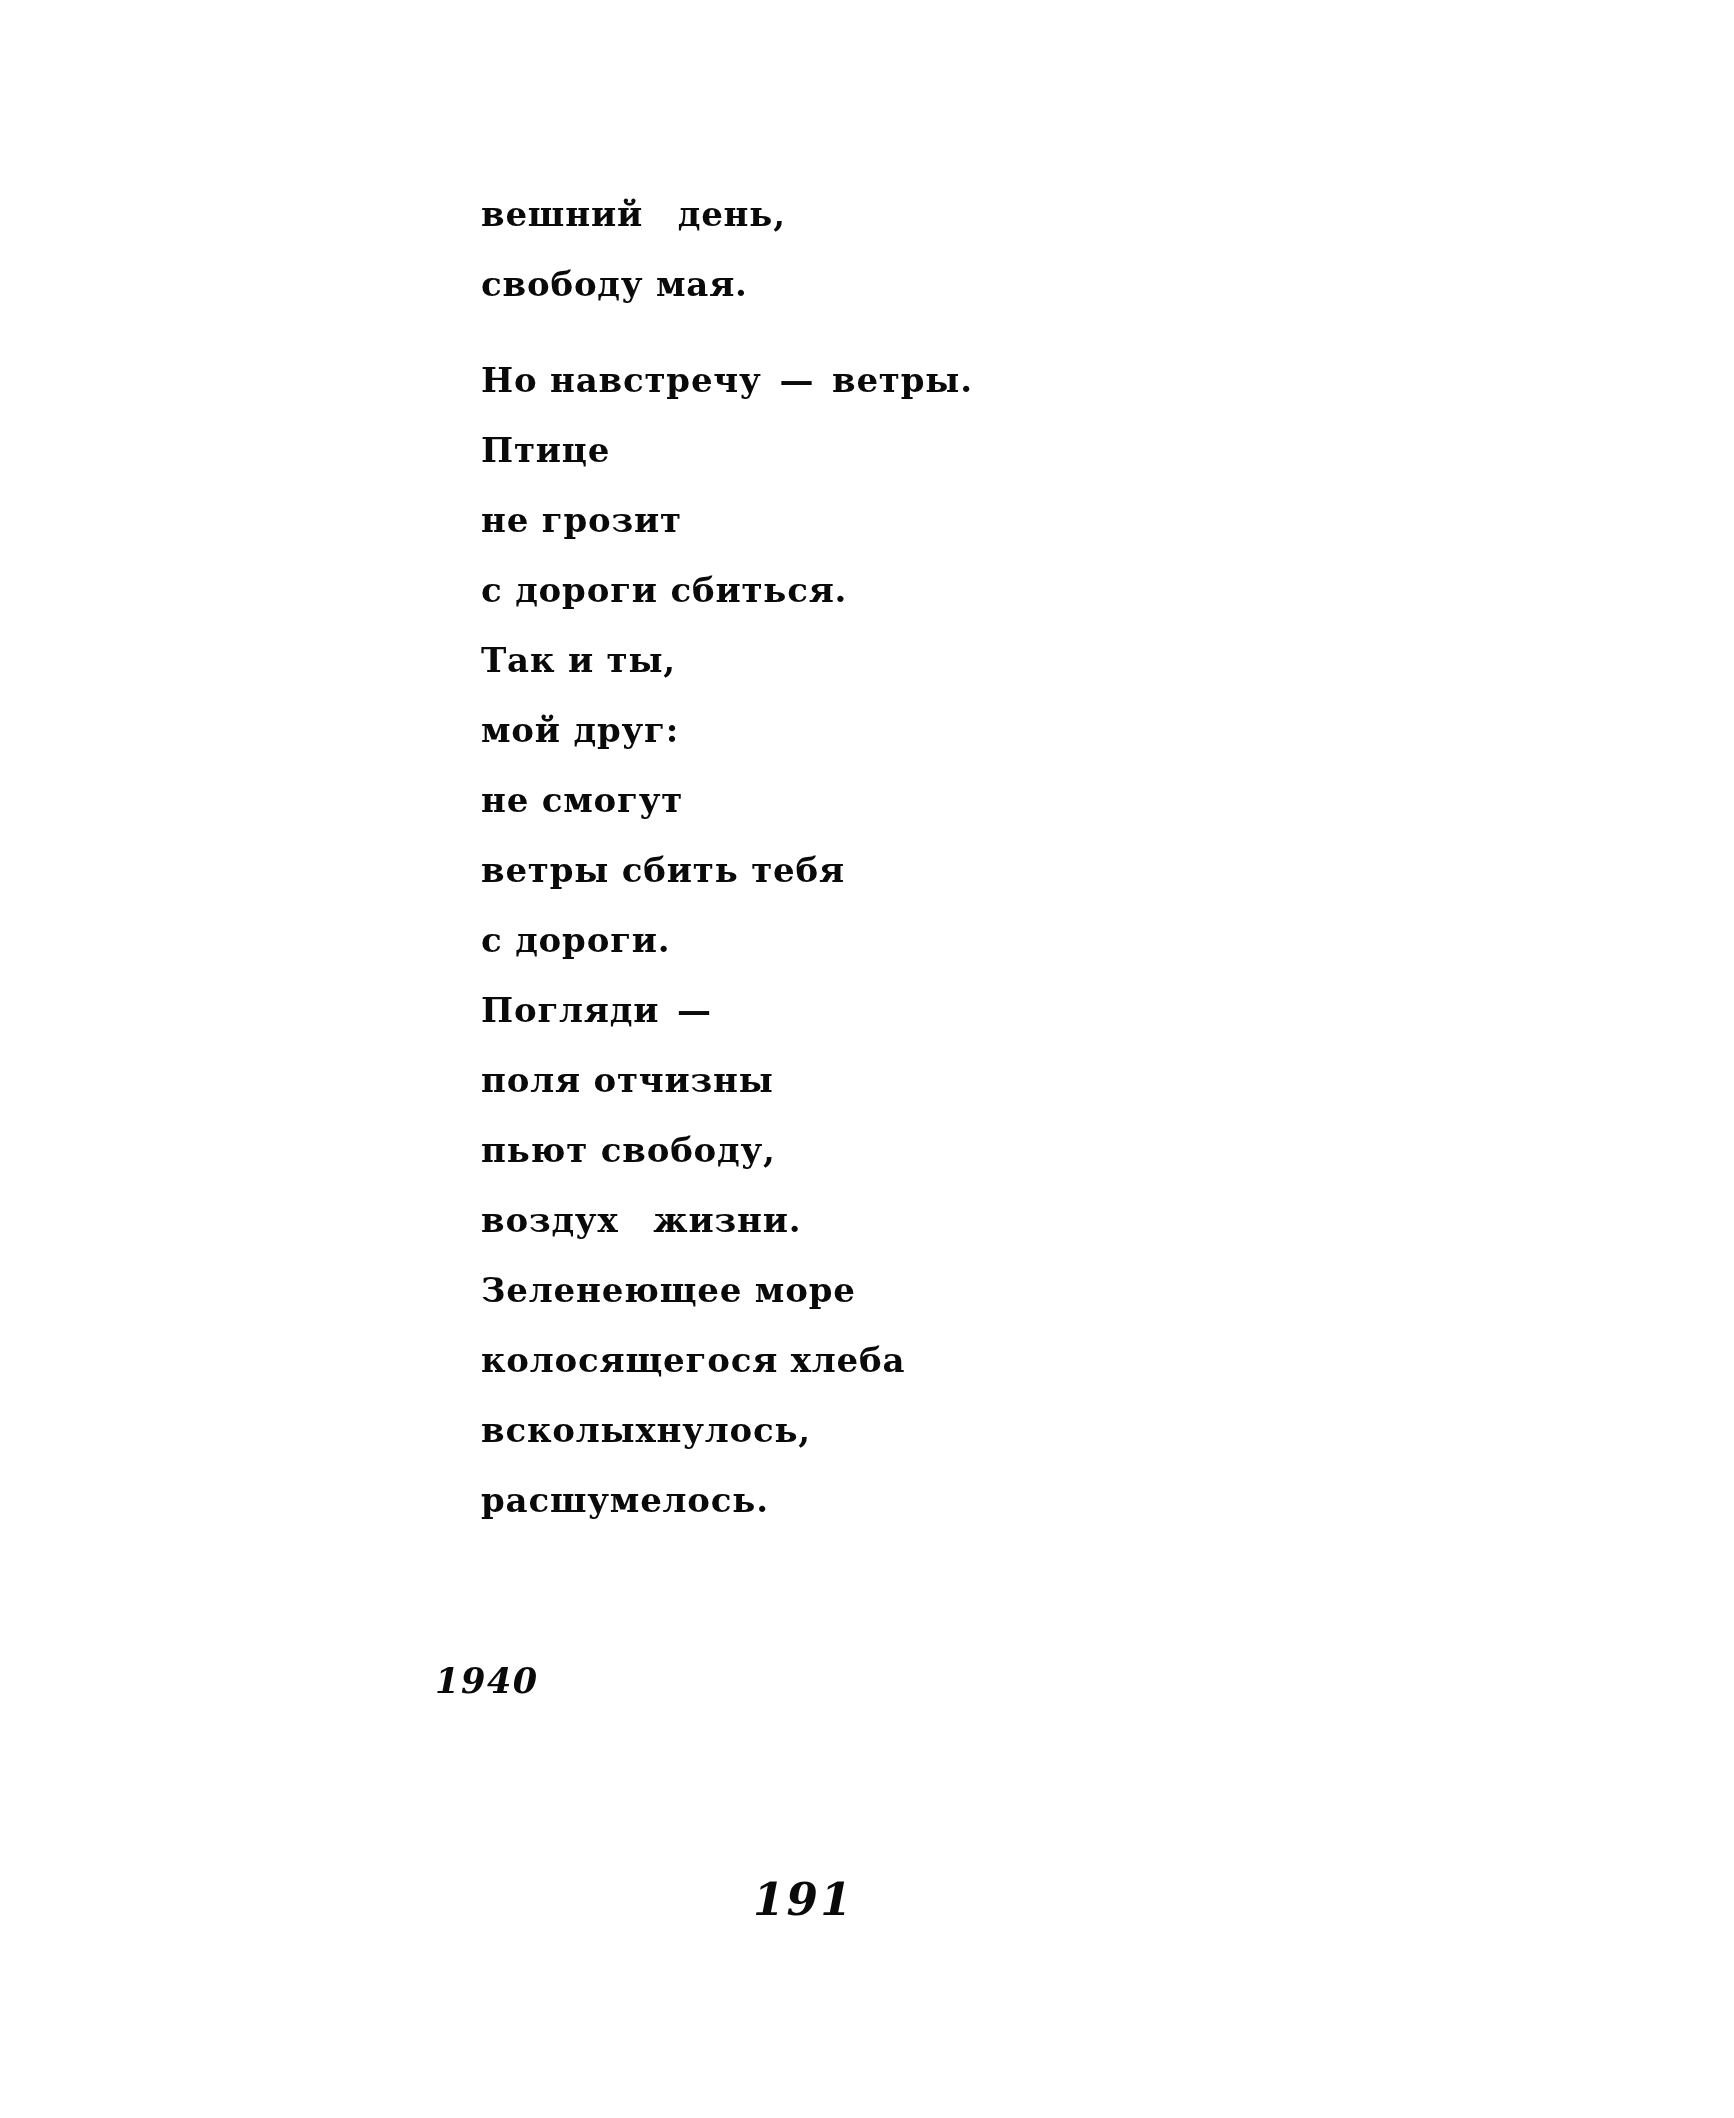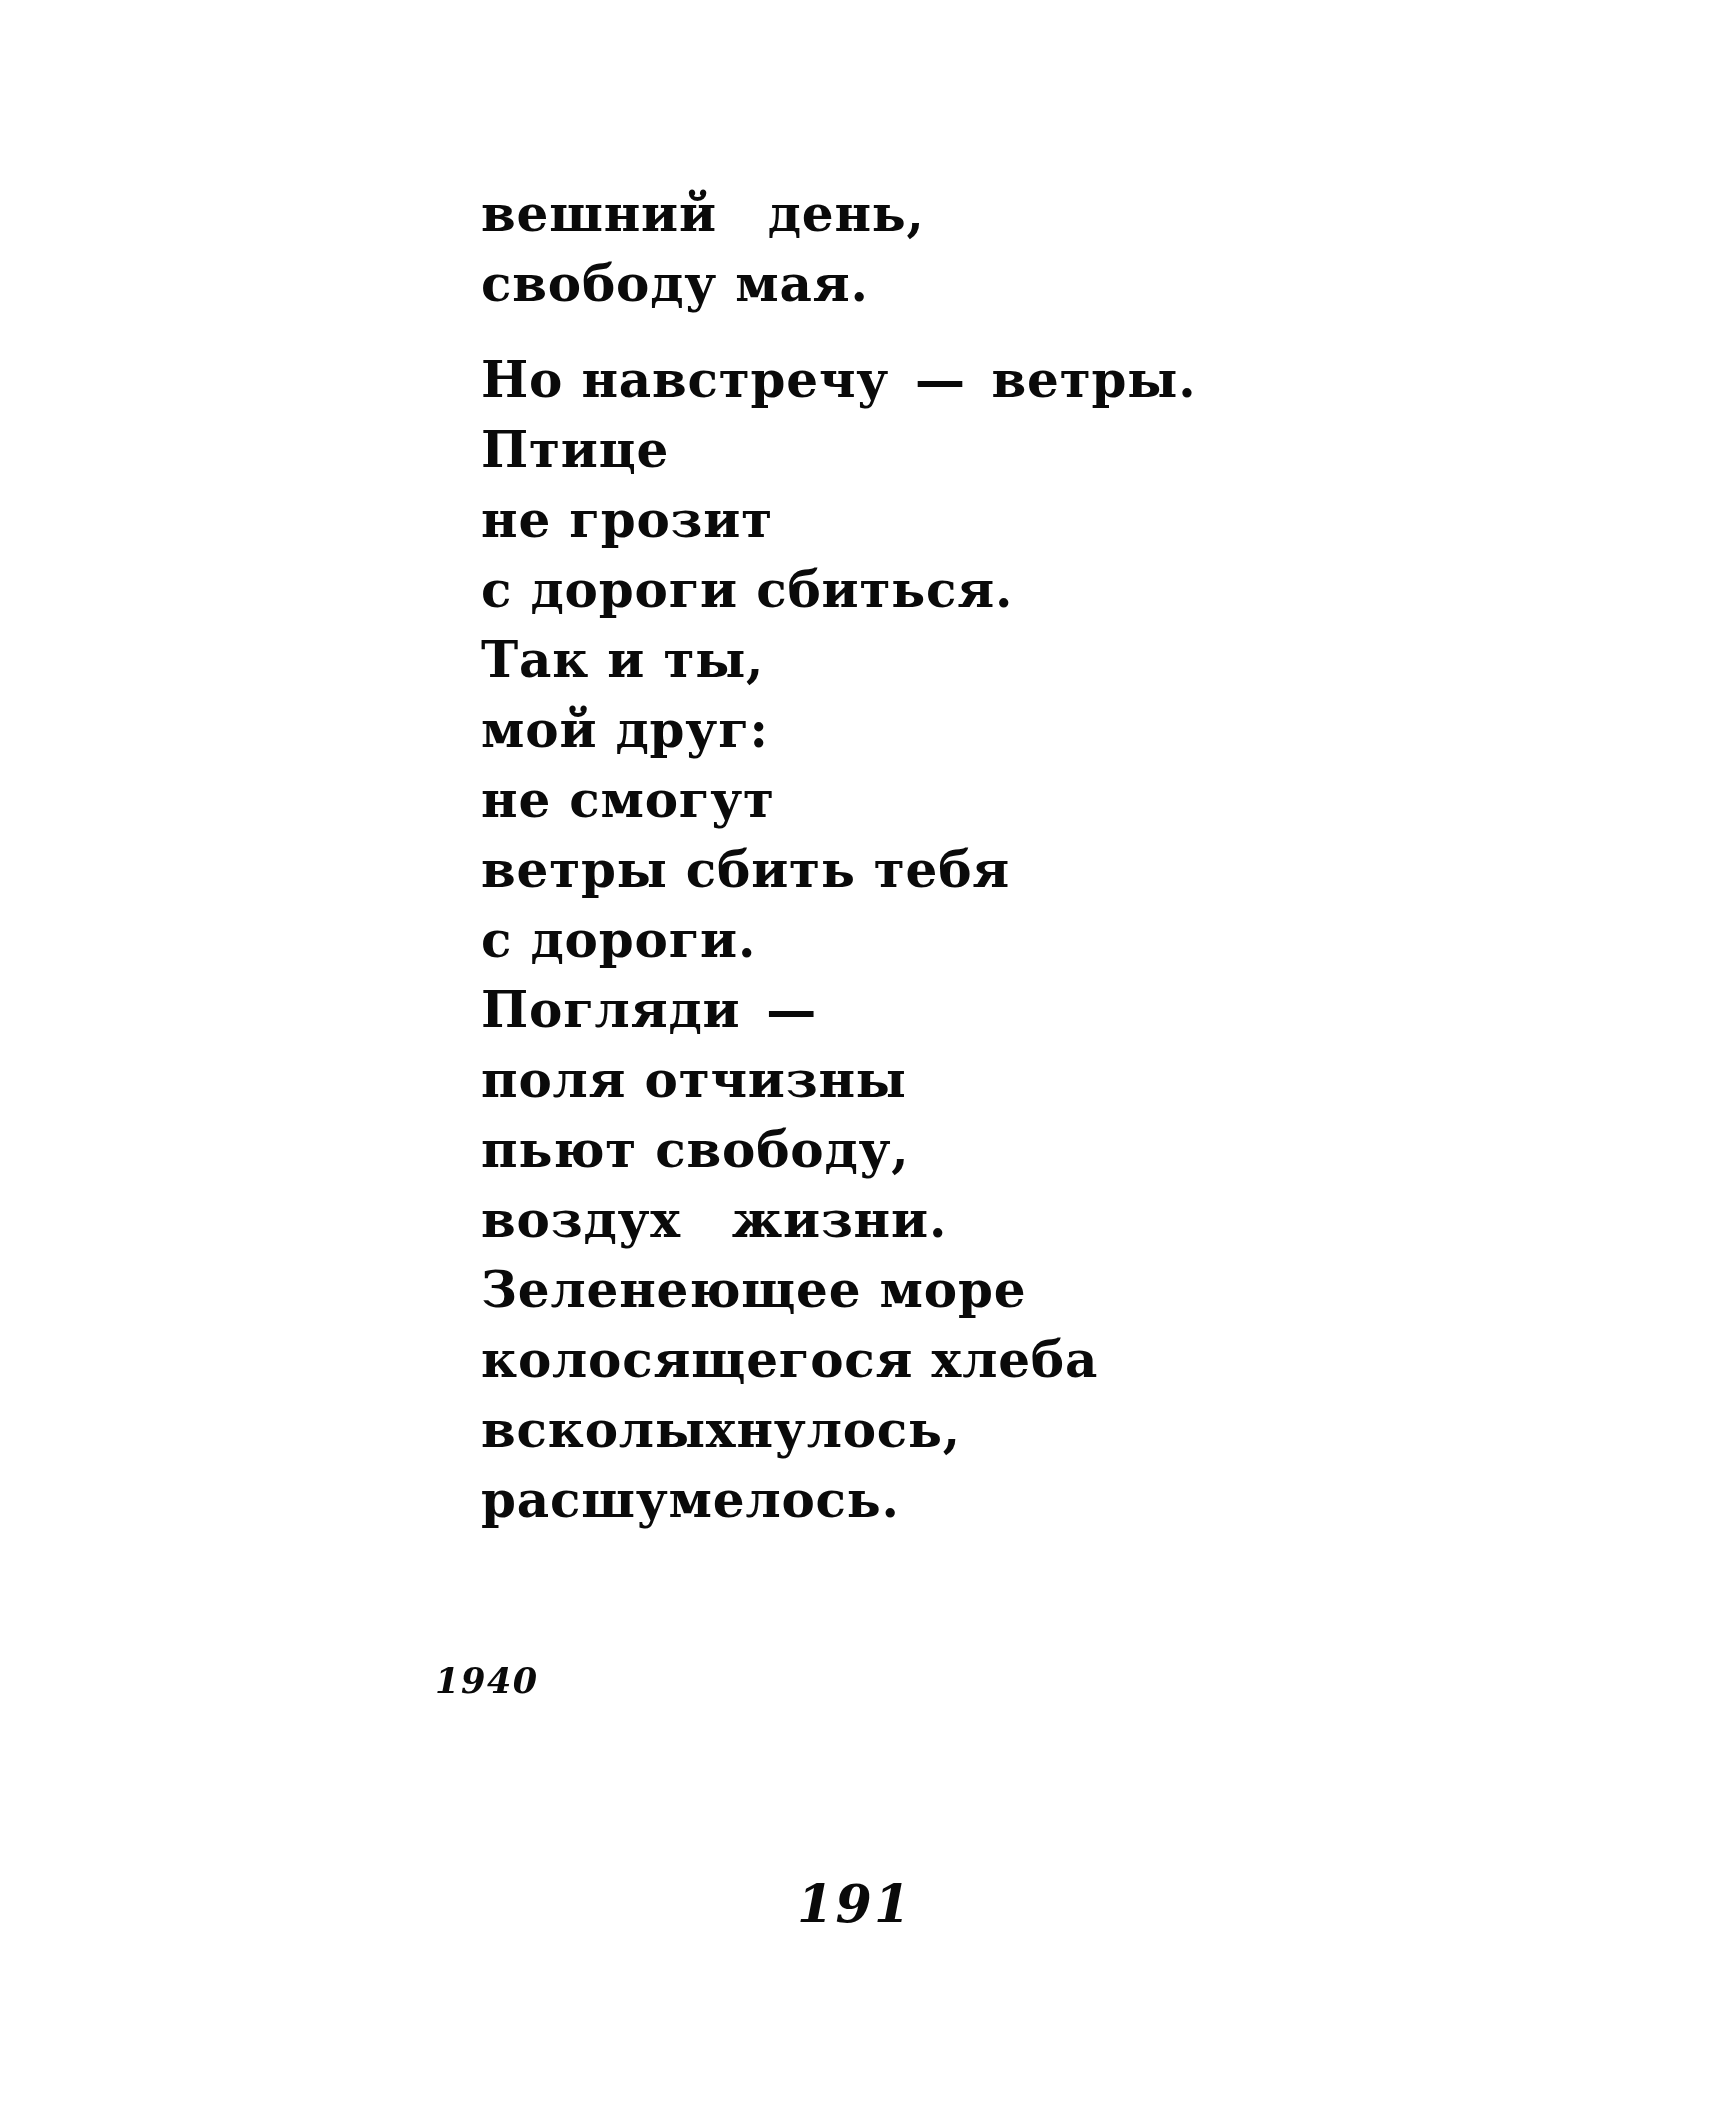--- a/index.html
+++ b/index.html
@@ -16,21 +16,21 @@
     font-family: "DejaVu Serif", "Liberation Serif", serif;
     color: #0a0a0a;
   }
   .poem {
     position: absolute;
     left: 481px;
     top: 179px;
   }
   .stanza .line {
     white-space: pre;
-    font-size: 50px;
+    font-size: 34px;
     font-weight: 700;
     letter-spacing: 0.8px;
   }
   .stanza-1 .line {
     line-height: 70px;
   }
   .stanza-2 {
     margin-top: 26px;
   }
   .stanza-2 .line {
@@ -40,23 +40,23 @@
     position: absolute;
     left: 435px;
     top: 1660px;
     font-size: 35px;
     font-style: italic;
     font-weight: 700;
     letter-spacing: 1.6px;
   }
   .page-number {
     position: absolute;
-    left: 797px;
+    left: 753px;
     top: 1873px;
-    font-size: 52px;
+    font-size: 45px;
     font-style: italic;
     font-weight: 700;
     letter-spacing: 2.3px;
   }
 </style>
 </head>
 <body>
 
 <div class="page">
   <div class="poem">

